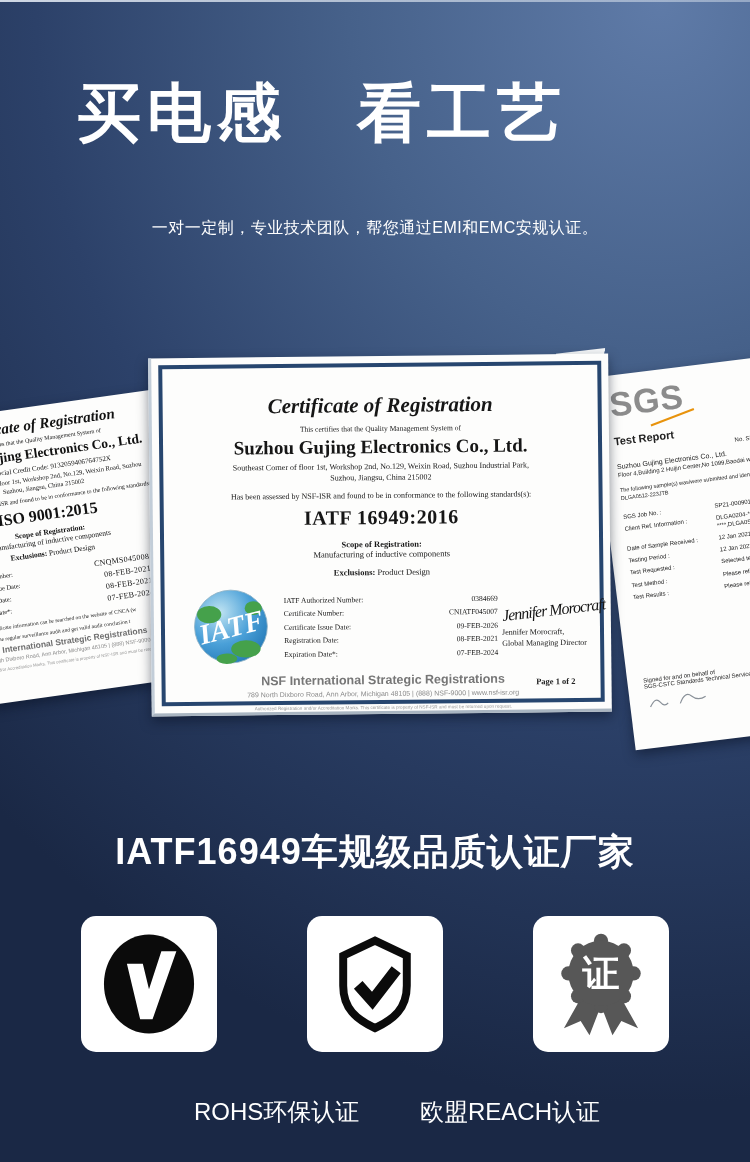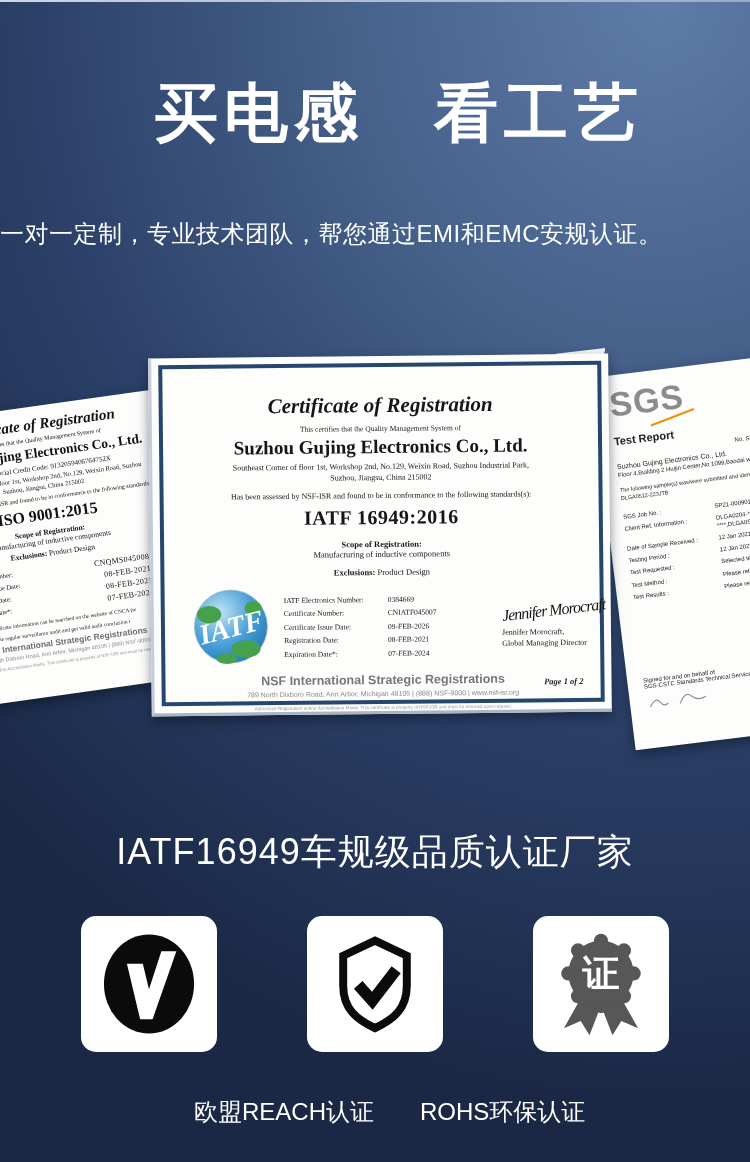--- a/index.html
+++ b/index.html
@@ -3,24 +3,24 @@
 <meta charset="utf-8">
 <style>
   html,body{margin:0;padding:0;}
   .page{position:relative;width:750px;height:1162px;overflow:hidden;
     font-family:"Liberation Sans","DejaVu Sans",sans-serif;
     background:radial-gradient(130% 95% at 88% 0%, #5f7ba8 0%, #46618a 32%, #2c4169 64%, #1a2845 100%);}
   .page::before{content:"";position:absolute;top:0;left:0;right:0;height:2px;
     background:linear-gradient(90deg,rgba(225,232,242,.9),rgba(200,212,228,.55));z-index:9;}
 
   
-  .hero-title{position:absolute;top:70px;left:0;width:644px;text-align:right;color:#fff;
+  .hero-title{position:absolute;top:70px;left:0;width:644px;text-align:center;color:#fff;
     font-size:64px;font-weight:800;letter-spacing:6px;white-space:nowrap;}
-  .hero-sub{position:absolute;top:218px;left:0;width:750px;color:#fff;
-    font-size:24px;letter-spacing:.5px;white-space:nowrap;}
+  .hero-sub{position:absolute;top:218px;left:0;width:750px;text-align:center;color:#fff;
+    font-size:16px;letter-spacing:.5px;white-space:nowrap;}
 
   
   .cert{position:absolute;background:#fdfdfc;box-shadow:0 5px 12px rgba(8,16,34,.5);overflow:hidden;}
 
   .cert-left{left:-75px;top:405px;width:255px;height:290px;transform:rotate(-8deg);z-index:1;
     padding:10px 6px;box-sizing:border-box;text-align:center;color:#111;
     font-family:"Liberation Serif","DejaVu Serif",serif;}
   .cl-title{font-size:15px;font-weight:bold;font-style:italic;white-space:nowrap;}
   .cl-cert{font-size:6px;margin-top:3px;white-space:nowrap;}
   .cl-company{font-size:13.5px;font-weight:bold;margin-top:3px;white-space:nowrap;}
@@ -76,35 +76,35 @@
   .cm-assessed{font-size:8px;margin-top:7px;}
   .cm-std{font-size:20px;font-weight:bold;margin-top:6px;letter-spacing:.5px;}
   .cm-scope-l{font-size:8.5px;font-weight:bold;margin-top:10px;}
   .cm-scope{font-size:8.5px;}
   .cm-excl{font-size:8.5px;margin-top:8px;}
   .cm-mid{display:flex;align-items:center;margin-top:6px;height:88px;}
   .globe-wrap{flex:none;margin-left:22px;}
   .cm-fields{flex:1;margin-left:14px;font-size:7.5px;text-align:left;}
   .cm-frow{display:flex;line-height:1.8;}
   .cm-frow .l{width:104px;flex:none;}
-  .cm-frow .v{width:110px;text-align:left;}
+  .cm-frow .v{width:110px;text-align:right;}
   .cm-sig{width:150px;flex:none;text-align:left;padding-left:4px;}
   .sig-script{font-style:italic;font-size:16px;letter-spacing:-1px;transform:rotate(-6deg);
     display:inline-block;white-space:nowrap;}
   .sig-name{font-size:8px;margin-top:7px;line-height:1.4;}
   .cm-org{font-size:12.5px;font-weight:bold;color:#767676;margin-top:2px;
     font-family:"Liberation Sans",sans-serif;}
   .cm-orgaddr{font-size:7px;color:#8a8a8a;margin-top:3px;font-family:"Liberation Sans",sans-serif;}
   .cm-fine{font-size:4.6px;color:#9a9a9a;margin-top:8px;line-height:1.5;
     font-family:"Liberation Sans",sans-serif;}
-  .cm-page{position:absolute;right:12px;bottom:12px;font-size:8.5px;font-weight:bold;color:#222;font-style:italic;}
+  .cm-page{position:absolute;right:20px;bottom:12px;font-size:8.5px;font-weight:bold;color:#222;}
 
   
   .band-title{position:absolute;top:828px;left:0;width:750px;text-align:center;color:#fff;
-    font-size:36px;font-weight:400;letter-spacing:1px;white-space:nowrap;}
+    font-size:36px;font-weight:700;letter-spacing:1px;white-space:nowrap;}
   .badges{position:absolute;top:916px;left:0;width:750px;display:flex;justify-content:center;gap:90px;}
   .badge{width:136px;}
   .badge-card{width:136px;height:136px;background:#fff;border-radius:15px;
     display:flex;align-items:center;justify-content:center;}
   .badge-labels{position:absolute;top:1096px;left:0;width:750px;display:flex;justify-content:center;gap:90px;}
   .badge-label{width:136px;text-align:center;color:#fff;font-size:24px;font-weight:500;white-space:nowrap;}
 </style>
 </head>
 <body>
 
@@ -230,21 +230,21 @@
             <circle cx="45" cy="45" r="42" fill="url(#gl)" stroke="#8fb2c6" stroke-width="1"></circle>
             <ellipse cx="20" cy="31" rx="14" ry="10" fill="#45a14b"></ellipse>
             <ellipse cx="62" cy="71" rx="17" ry="10" fill="#45a14b"></ellipse>
             <ellipse cx="71" cy="24" rx="10" ry="8" fill="#45a14b"></ellipse>
             <ellipse cx="40" cy="82" rx="12" ry="6" fill="#45a14b"></ellipse>
             <text x="45" y="57" font-size="33" font-style="italic" font-weight="bold" fill="#ffffff" text-anchor="middle" transform="rotate(-14 45 45)">IATF</text>
           </svg>
         </div>
         <div class="cm-fields">
           <div class="cm-frow">
-              <span class="l">IATF Electronics Number:</span>
+              <span class="l">IATF Authorized Number:</span>
               <span class="v">0384669</span>
             </div>
           <div class="cm-frow">
               <span class="l">Certificate Number:</span>
               <span class="v">CNIATF045007</span>
             </div>
           <div class="cm-frow">
               <span class="l">Certificate Issue Date:</span>
               <span class="v">09-FEB-2026</span>
             </div>
@@ -310,17 +310,17 @@
               <circle cx="86" cy="22" r="8"></circle>
           </g>
           <circle cx="60" cy="48" r="37" fill="#575757"></circle>
           <text x="60" y="62" font-size="42" font-weight="bold" fill="#ffffff" text-anchor="middle">证</text>
         </svg>
       </div>
     </div>
   </div>
 
   <div class="badge-labels">
+    <div class="badge-label">ROHS环保认证</div>
     <div class="badge-label">欧盟REACH认证</div>
-    <div class="badge-label">ROHS环保认证</div>
   </div>
 
 </div>
 
 </body></html>

